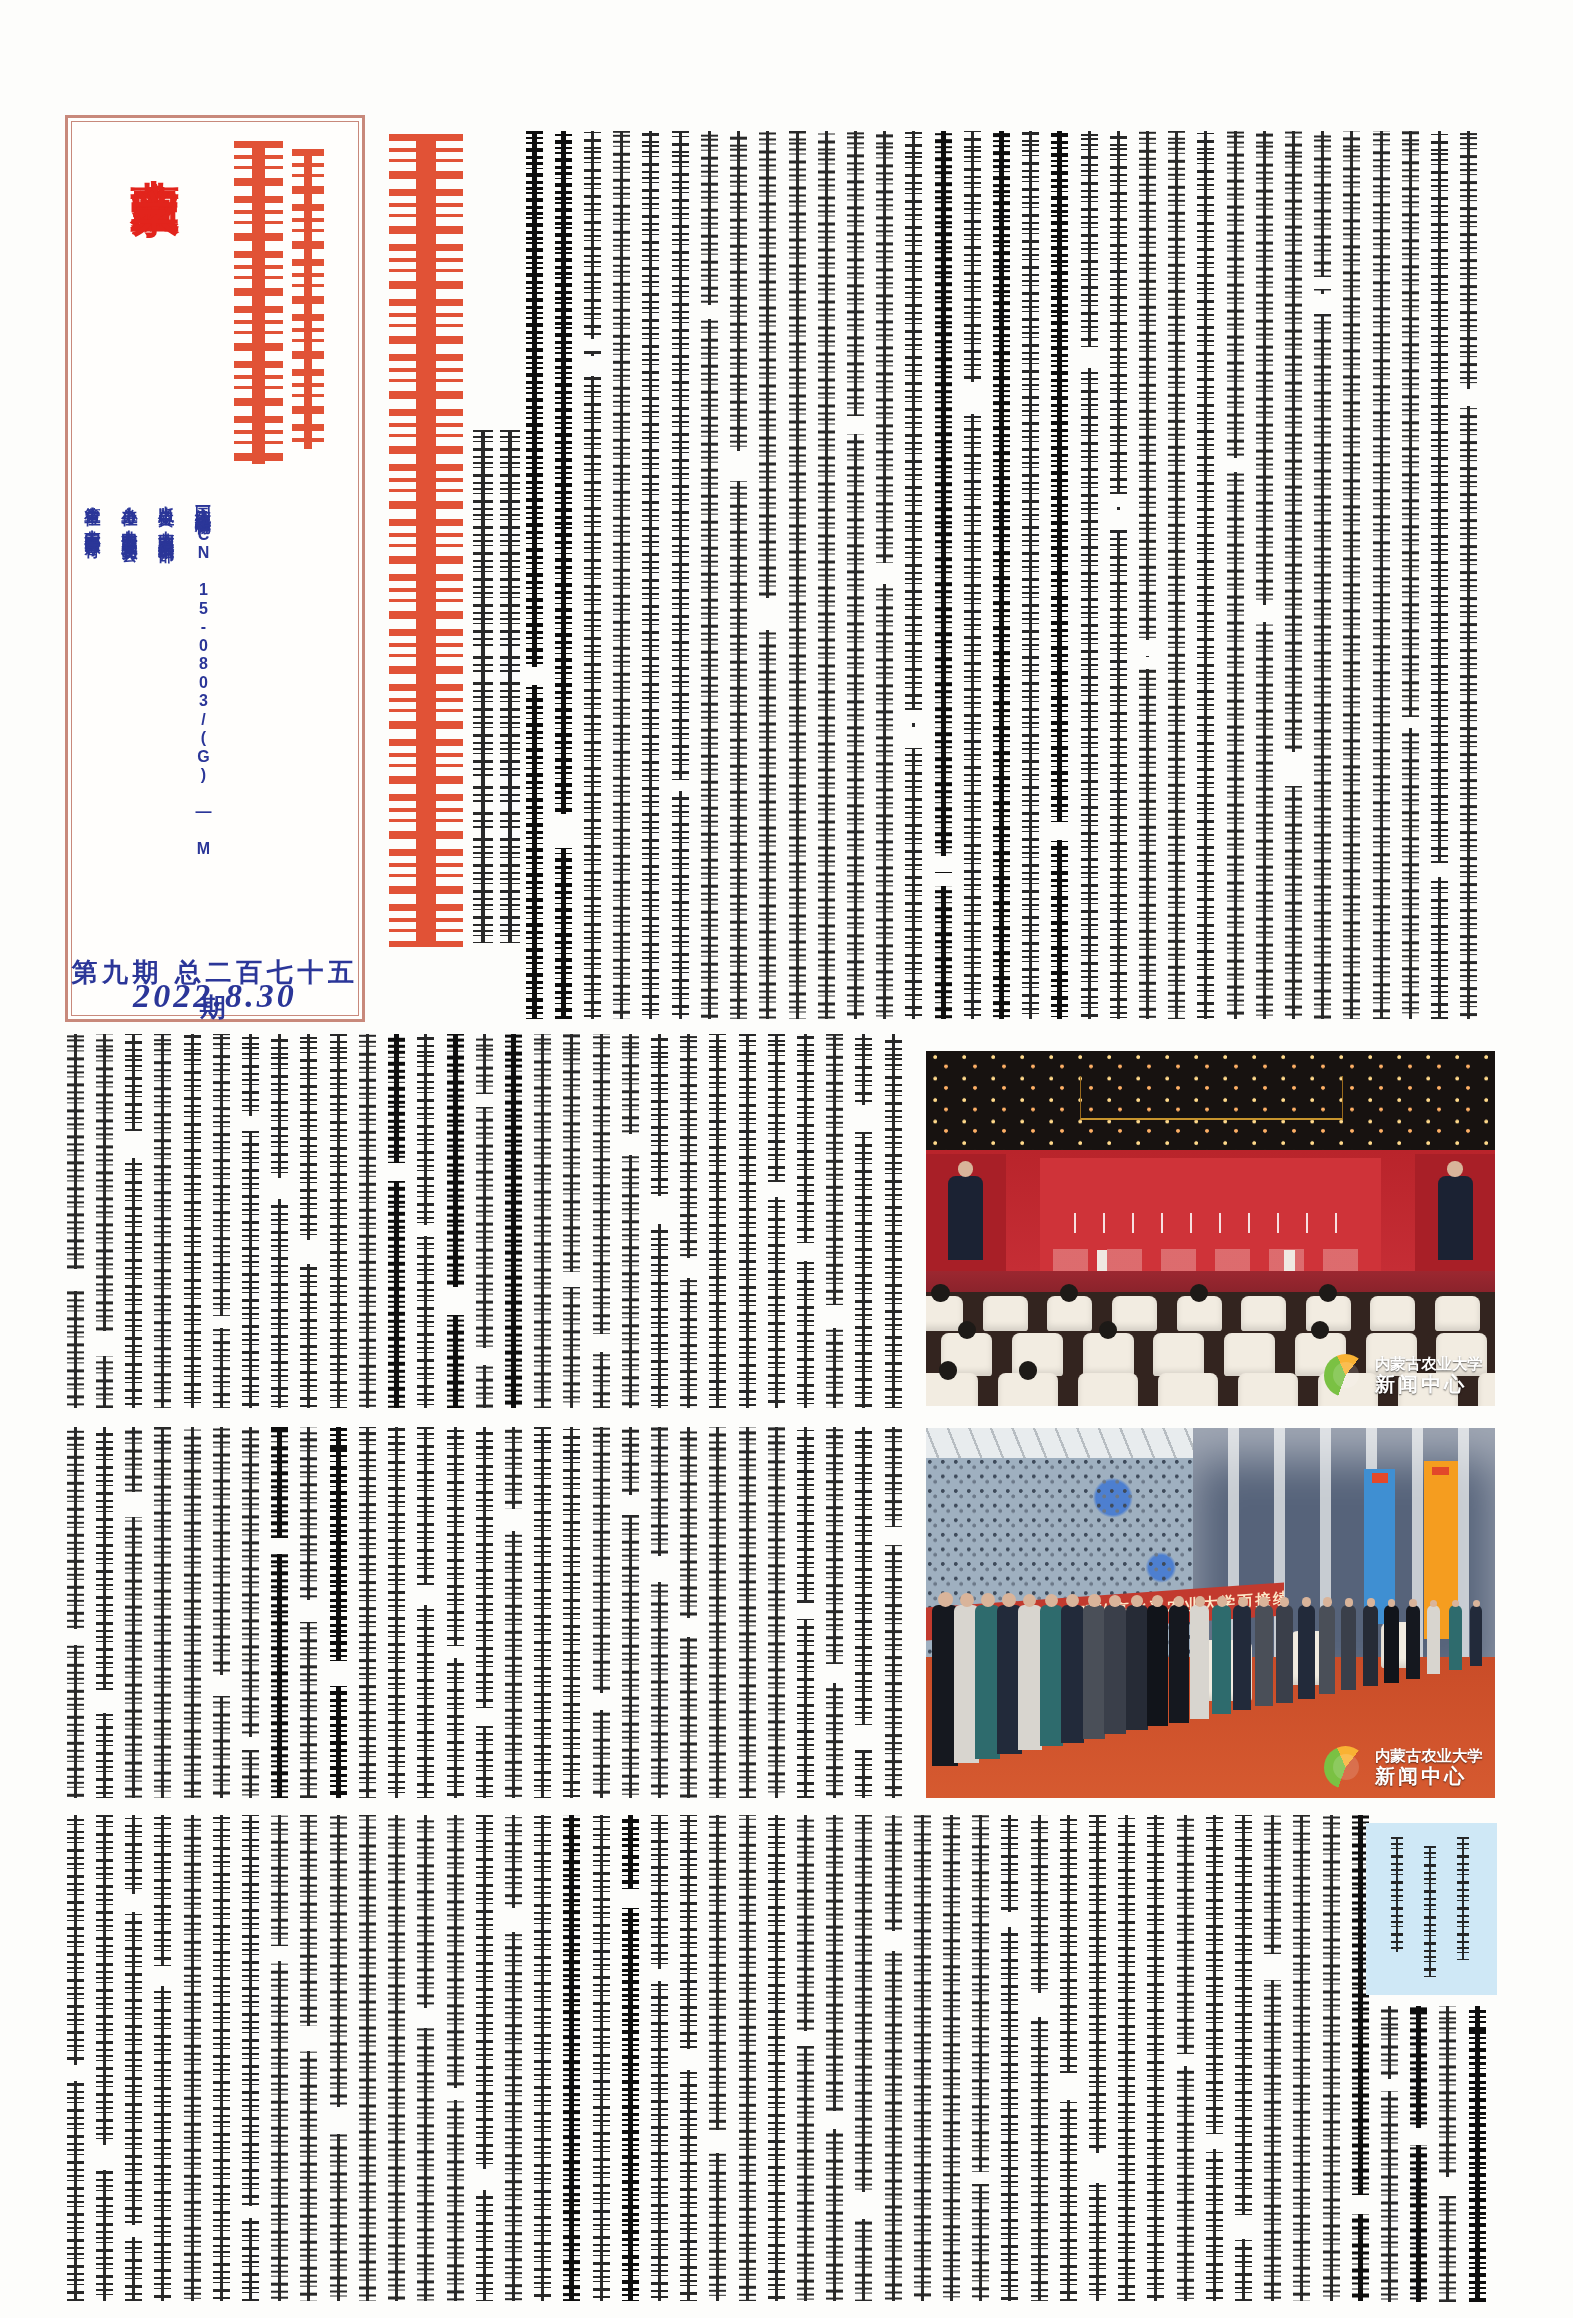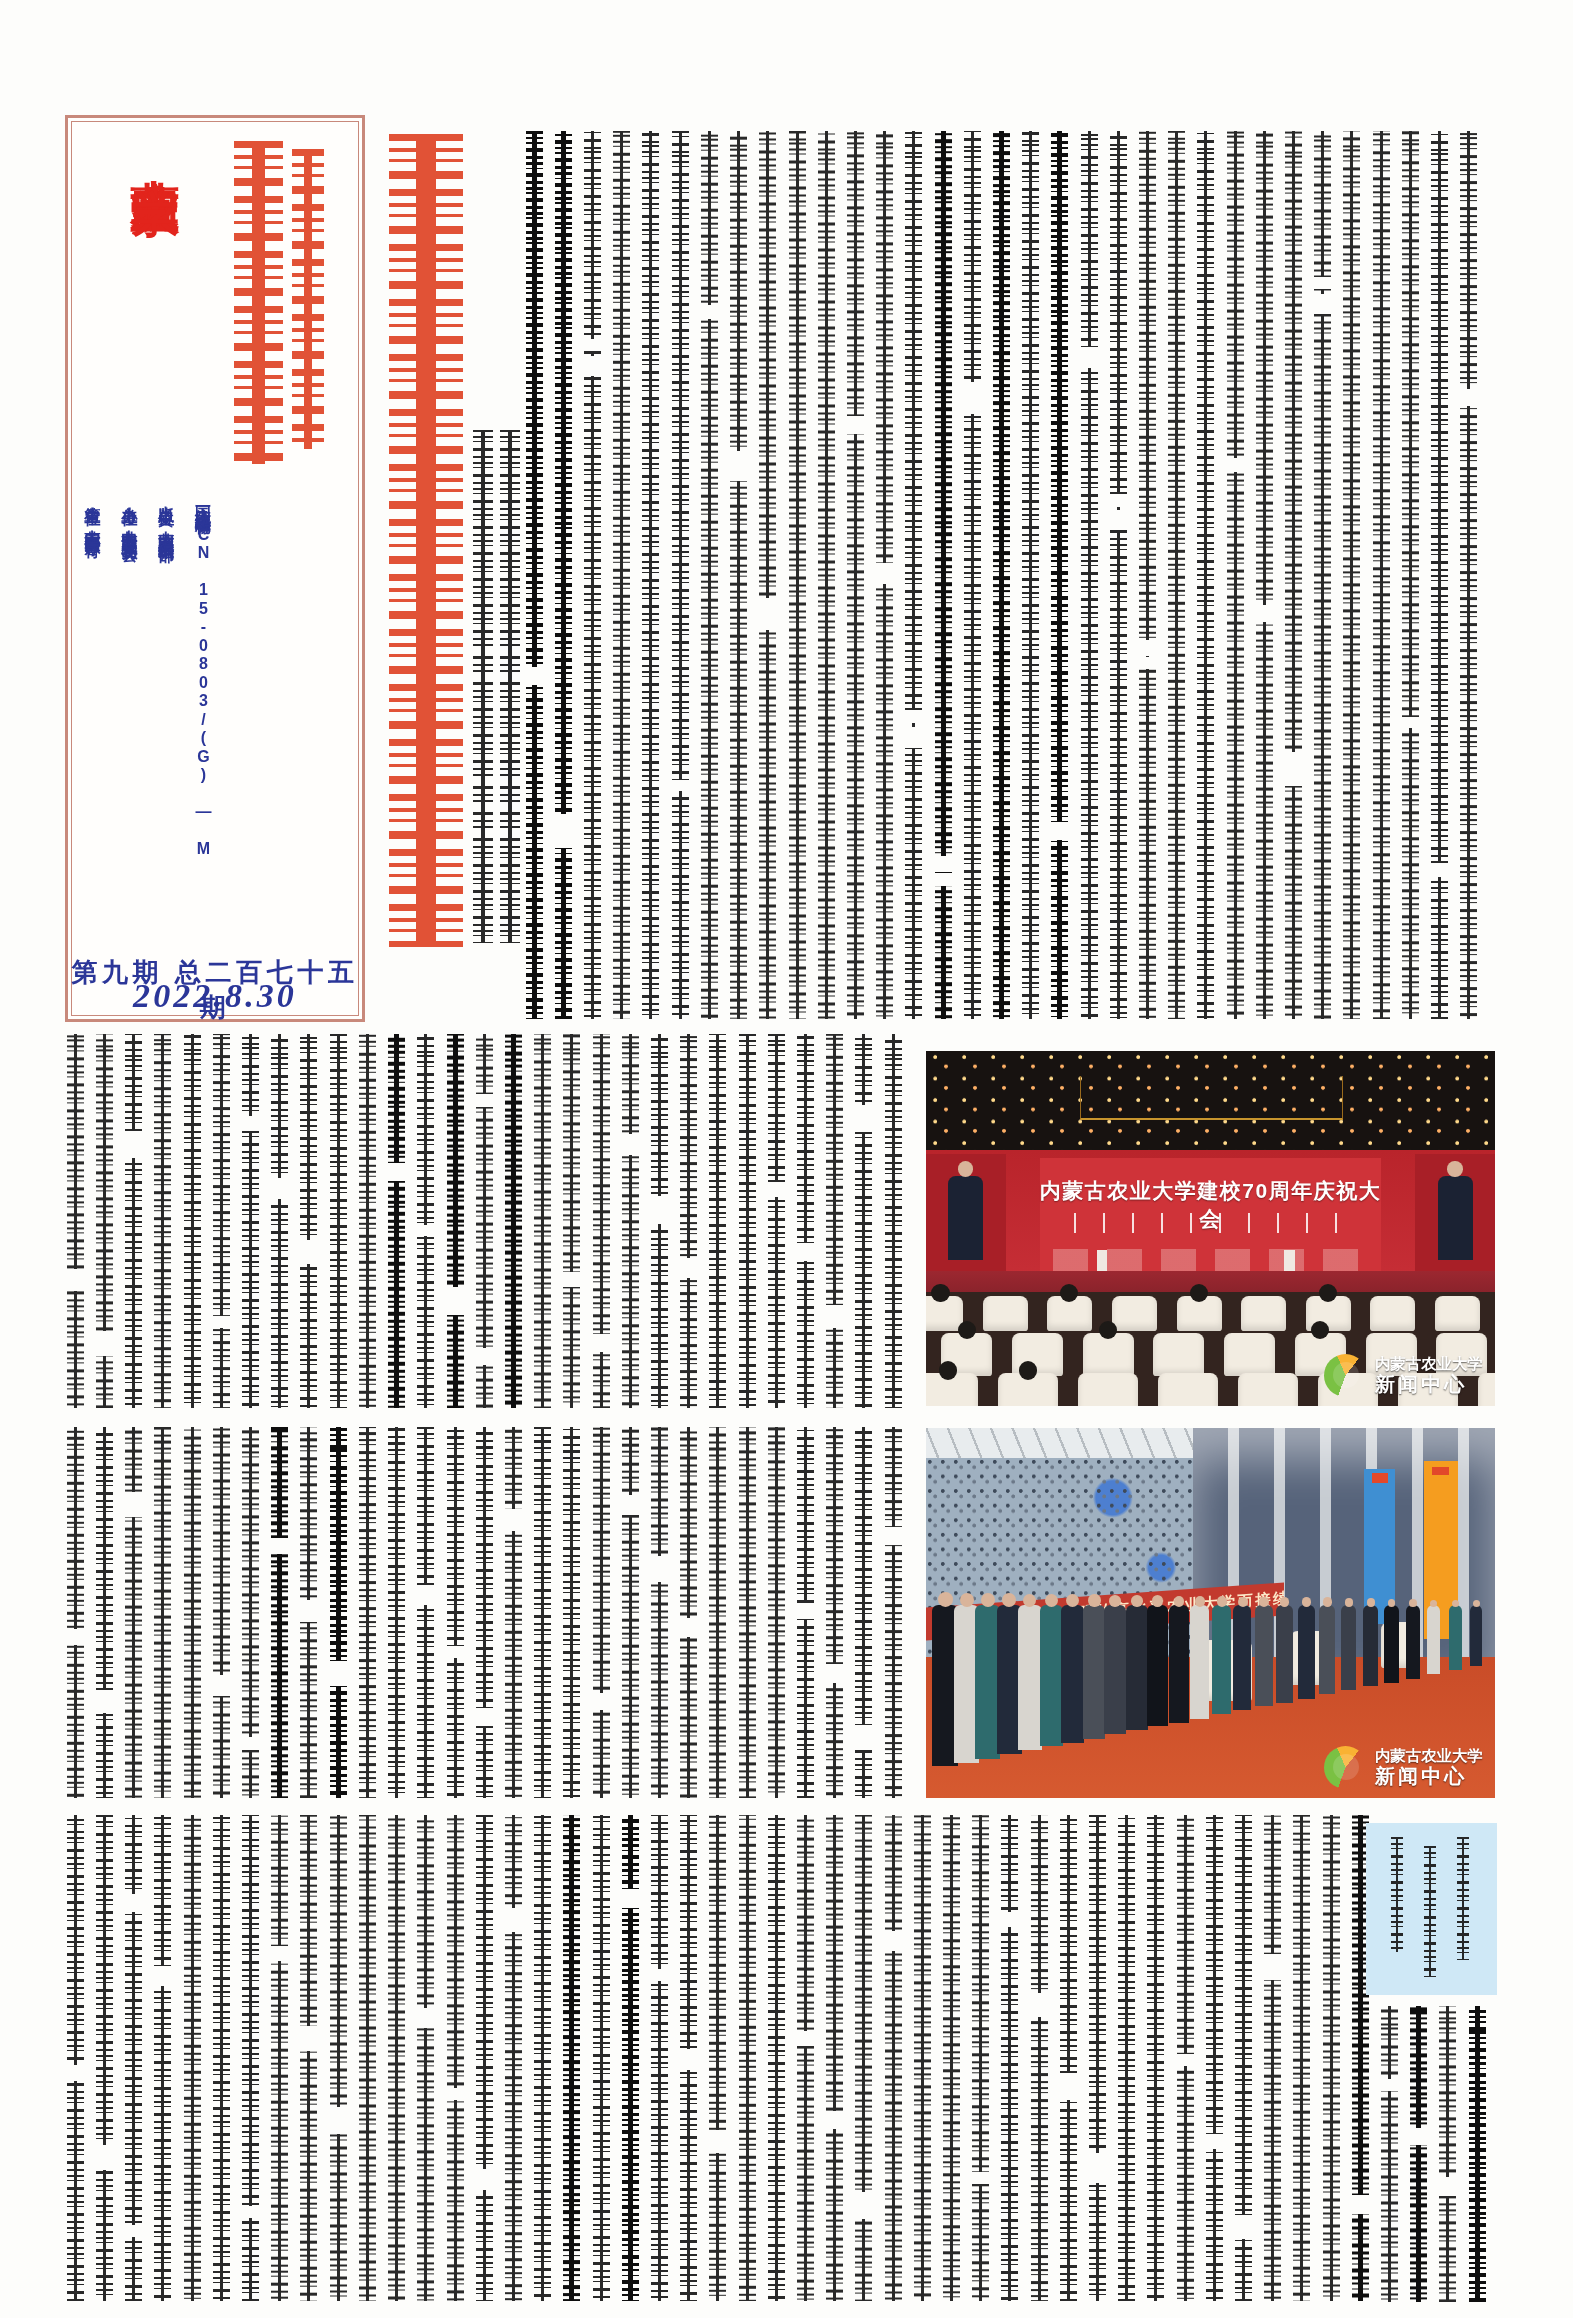--- a/index.html
+++ b/index.html
@@ -483,21 +483,20 @@
       <div class="ph-layer" style="left:28%;top:18%;width:44%;height:70%;background:#1b2233;border-radius:7.7px 7.7px 0 0;"></div>
       <div class="ph-layer" style="left:40%;top:6%;width:15.4px;height:15.4px;border-radius:50%;background:#d8b49a;"></div>
     </div>
     <div class="ph-layer" style="right:0;top:29%;width:14%;height:34%;background:#a81f27;">
       <div class="ph-layer" style="left:28%;top:18%;width:44%;height:70%;background:#1b2233;border-radius:7.7px 7.7px 0 0;"></div>
       <div class="ph-layer" style="left:40%;top:6%;width:15.4px;height:15.4px;border-radius:50%;background:#d8b49a;"></div>
     </div>
     <div class="slogan" style="left:3%;top:65%;">团结 求实</div>
     <div class="slogan" style="right:3%;top:65%;">博学 创新</div>
     <div class="ph-layer" style="left:20%;top:30%;width:60%;height:34%;background:#cf3339;">
-      <div class="screen-title" style="top:16%;">内蒙古农业大学建校70周年庆祝大会</div>
       <div class="tickrow" style="left:10%;top:46%;width:80%;height:20px;"></div>
       <div class="ph-layer" style="left:4%;bottom:6%;width:92%;height:18%;opacity:.55;background-image:
              repeating-linear-gradient(90deg,#e89a99 0 35px,transparent 35px 54px);"></div>
     </div>
     <div class="ph-layer" style="left:30%;top:56%;width:10.8px;height:26px;background:#efe9e2;"></div>
     <div class="ph-layer" style="left:63%;top:56%;width:10.8px;height:26px;background:#efe9e2;"></div>
     <div class="ph-layer" style="left:0;top:62%;width:100%;height:10%;background:linear-gradient(180deg,#9c2730,#7e2028);"></div>
     <div class="ph-layer" id="audience1" style="left:0;top:68%;width:100%;height:32%;background:#33241f;">
         <div class="chair" style="left: -7.7px; top: 3.8px; width: 45px; height: 35px;"></div>
         <div style="position: absolute; border-radius: 50%; background: rgb(29, 26, 23); width: 18.4px; height: 18.4px; left: 5.4px; top: -8.5px;"></div>

